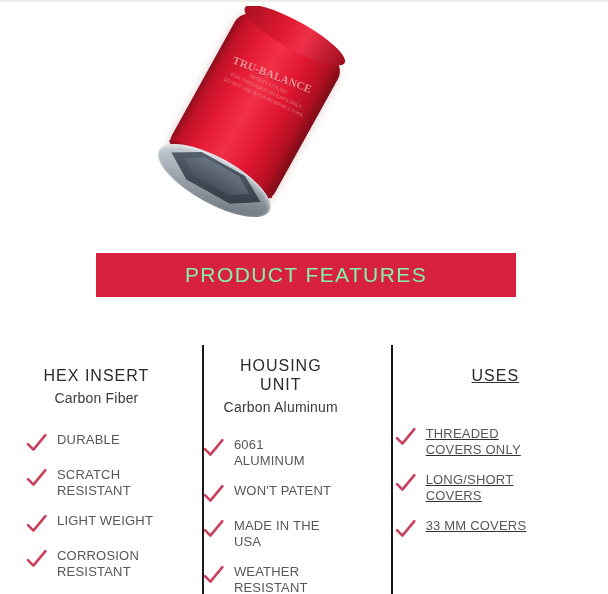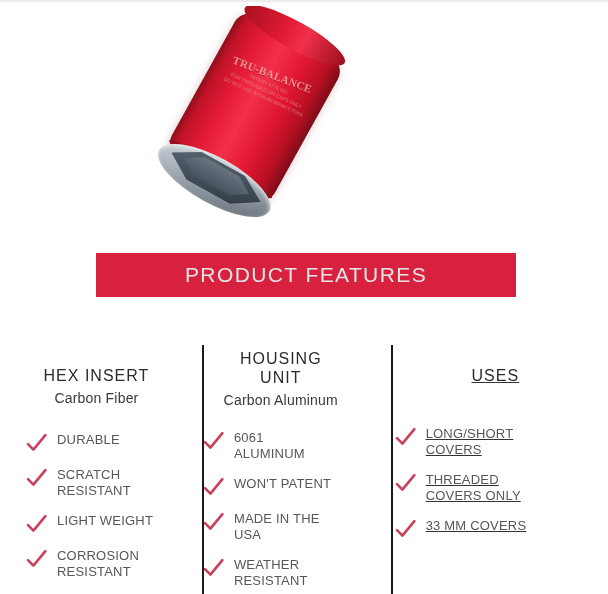--- a/index.html
+++ b/index.html
@@ -148,21 +148,21 @@
     left: 96px;
     top: 253px;
     width: 420px;
     height: 44px;
     background: #d8203f;
     display: flex;
     align-items: center;
     justify-content: center;
   }
   .features-banner-title {
-    color: #e5e5e5;
+    color: #86efac;
     font-size: 21px;
     letter-spacing: 1.4px;
     font-weight: 400;
     white-space: nowrap;
   }
 
   
   .columns {
     position: absolute;
     left: 0;
@@ -190,21 +190,21 @@
 
   .col-head {
     text-align: center;
     color: #2b2b2b;
     font-size: 16px;
     letter-spacing: 1px;
     line-height: 19px;
     white-space: pre-line;
   }
   .col-1 .col-head { margin-top: 21px; }
-  .col-2 .col-head { margin-top: 4px; }
+  .col-2 .col-head { margin-top: 11px; }
   .col-3 .col-head { margin-top: 21px; }
 
   .col-sub {
     text-align: center;
     color: #3a3a3a;
     font-size: 14px;
     letter-spacing: 0.2px;
     margin-top: 5px;
   }
 
@@ -354,31 +354,31 @@
 
     <div class="col col-3">
       <div class="col-head">USES</div>
       <ul class="feature-list">
         <li class="feature-item">
           <span class="check-icon">
               <svg width="22" height="20" viewBox="0 0 22 20">
                 <path d="M2 11.2 L7.4 16.6 L19.4 2.2" fill="none" stroke="#c9415c" stroke-width="2.6" stroke-linecap="round" stroke-linejoin="round"></path>
               </svg>
             </span>
+          <span class="feature-text">THREADED
+COVERS ONLY</span>
+        </li>
+        <li class="feature-item">
+          <span class="check-icon">
+              <svg width="22" height="20" viewBox="0 0 22 20">
+                <path d="M2 11.2 L7.4 16.6 L19.4 2.2" fill="none" stroke="#c9415c" stroke-width="2.6" stroke-linecap="round" stroke-linejoin="round"></path>
+              </svg>
+            </span>
           <span class="feature-text">LONG/SHORT
 COVERS</span>
-        </li>
-        <li class="feature-item">
-          <span class="check-icon">
-              <svg width="22" height="20" viewBox="0 0 22 20">
-                <path d="M2 11.2 L7.4 16.6 L19.4 2.2" fill="none" stroke="#c9415c" stroke-width="2.6" stroke-linecap="round" stroke-linejoin="round"></path>
-              </svg>
-            </span>
-          <span class="feature-text">THREADED
-COVERS ONLY</span>
         </li>
         <li class="feature-item">
           <span class="check-icon">
               <svg width="22" height="20" viewBox="0 0 22 20">
                 <path d="M2 11.2 L7.4 16.6 L19.4 2.2" fill="none" stroke="#c9415c" stroke-width="2.6" stroke-linecap="round" stroke-linejoin="round"></path>
               </svg>
             </span>
           <span class="feature-text">33 MM COVERS</span>
         </li>
       </ul>

